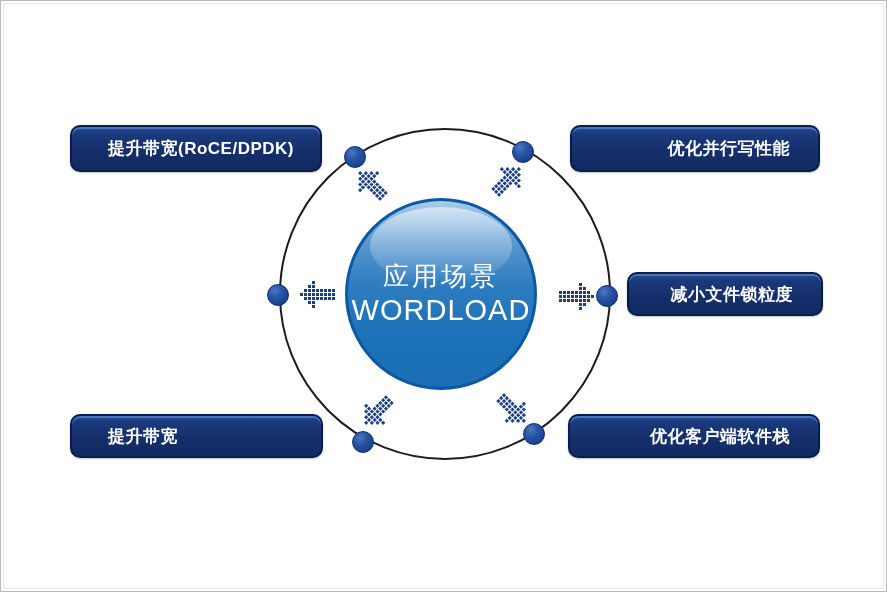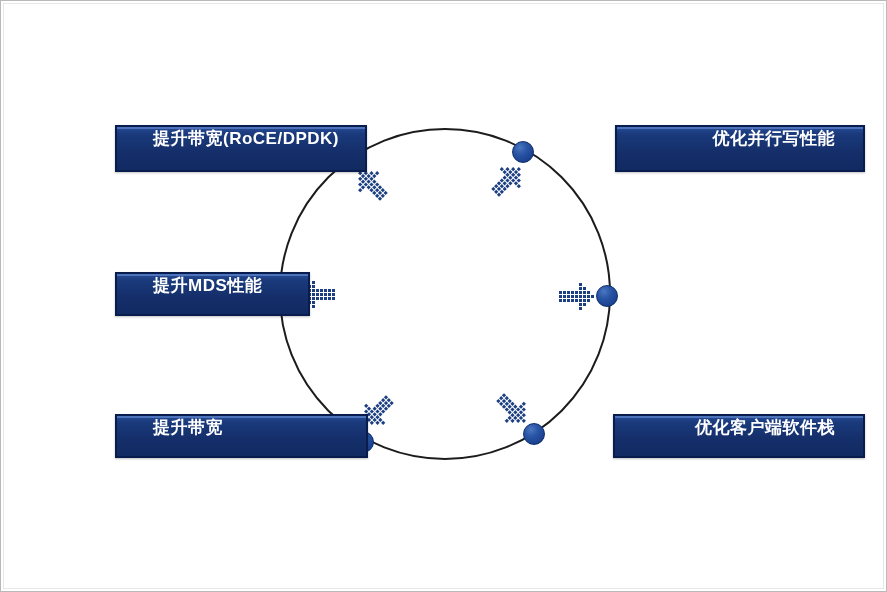--- a/index.html
+++ b/index.html
@@ -24,28 +24,28 @@
             display:flex; flex-direction:column; align-items:center; justify-content:center;
             color:var(--label-text,#fff); text-align:center; }
   .sphere .gloss { position:absolute; left:12%; top:3%; width:76%; height:42%;
             border-radius:50%;
             background:linear-gradient(180deg, rgba(255,255,255,0.55), rgba(255,255,255,0));
             pointer-events:none; }
   .sphere-line1 { font-size:26px; letter-spacing:3px; line-height:1.25; font-weight:400; }
   .sphere-line2 { font-size:29px; letter-spacing:1px; line-height:1.2; font-weight:400; }
 
   
-  .box { position:absolute; display:flex; align-items:flex-start;
-         border-radius:0; border:2px solid var(--box-border,#081d4e);
+  .box { position:absolute; display:flex; align-items:center;
+         border-radius:10px; border:2px solid var(--box-border,#081d4e);
          background:linear-gradient(180deg,
             var(--box-fill-top,#274b97) 0%, #1a3a7c 16%,
             var(--box-fill,#152f6b) 55%, #112a62 100%);
          box-shadow: inset 0 2px 0 var(--box-highlight,#4d74ba), 0 1px 2px rgba(0,0,0,0.25);
          color:var(--label-text,#fff); font-weight:bold; font-size:17px;
-         letter-spacing:0.5px; white-space:nowrap;margin-left:45px; }
+         letter-spacing:0.5px; white-space:nowrap; }
   .box-left  { justify-content:flex-start; padding-left:36px; }
   .box-right { justify-content:flex-end;  padding-right:28px; }
   #box-l1 { left:70px;  top:125px; width:252px; height:47px; }
   #box-l2 { left:70px;  top:272px; width:195px; height:44px; }
   #box-l3 { left:70px;  top:414px; width:253px; height:44px; }
   #box-r1 { left:570px; top:125px; width:250px; height:47px; }
   #box-r2 { left:627px; top:272px; width:196px; height:44px; }
   #box-r3 { left:568px; top:414px; width:252px; height:44px; }
 
   
@@ -277,33 +277,38 @@
       <i style="left: 12px; top: 16px;"></i>
       <i style="left: 16px; top: 16px;"></i>
       <i style="left: 20px; top: 16px;"></i>
       <i style="left: 24px; top: 16px;"></i>
       <i style="left: 28px; top: 16px;"></i>
       <i style="left: 20px; top: 20px;"></i>
       <i style="left: 24px; top: 20px;"></i>
       <i style="left: 20px; top: 24px;"></i>
     </div>
 
+  <div class="sphere">
+    <div class="gloss"></div>
+    <div class="sphere-line1">应用场景</div>
+    <div class="sphere-line2">WORDLOAD</div>
+  </div>
 
   <div class="box box-left" id="box-l1">
     <span>提升带宽(RoCE/DPDK)</span>
   </div>
-  <div class="box box-left" id="box-l2">
-    <span>提升MDS性能</span>
-  </div>
   <div class="box box-left" id="box-l3">
     <span>提升带宽</span>
   </div>
 
   <div class="box box-right" id="box-r1">
     <span>优化并行写性能</span>
+  </div>
+  <div class="box box-right" id="box-r2">
+    <span>减小文件锁粒度</span>
   </div>
   <div class="box box-right" id="box-r3">
     <span>优化客户端软件栈</span>
   </div>
 
   <div class="inner-frame"></div>
   <div class="outer-frame"></div>
 </div>
 
 </body></html>

